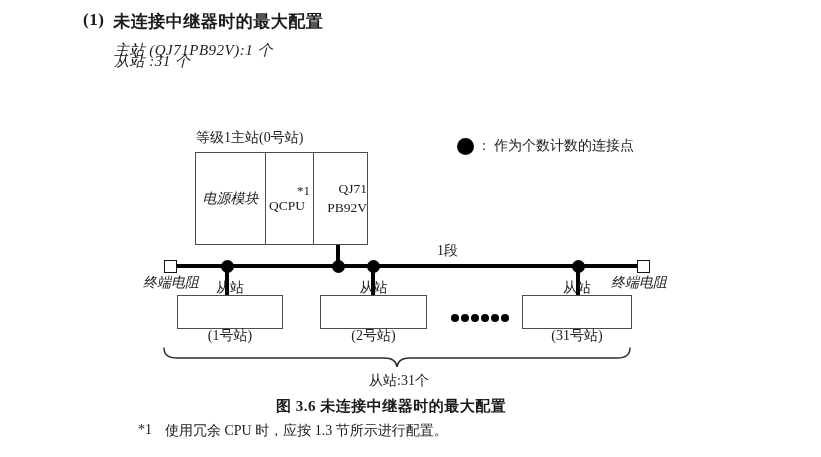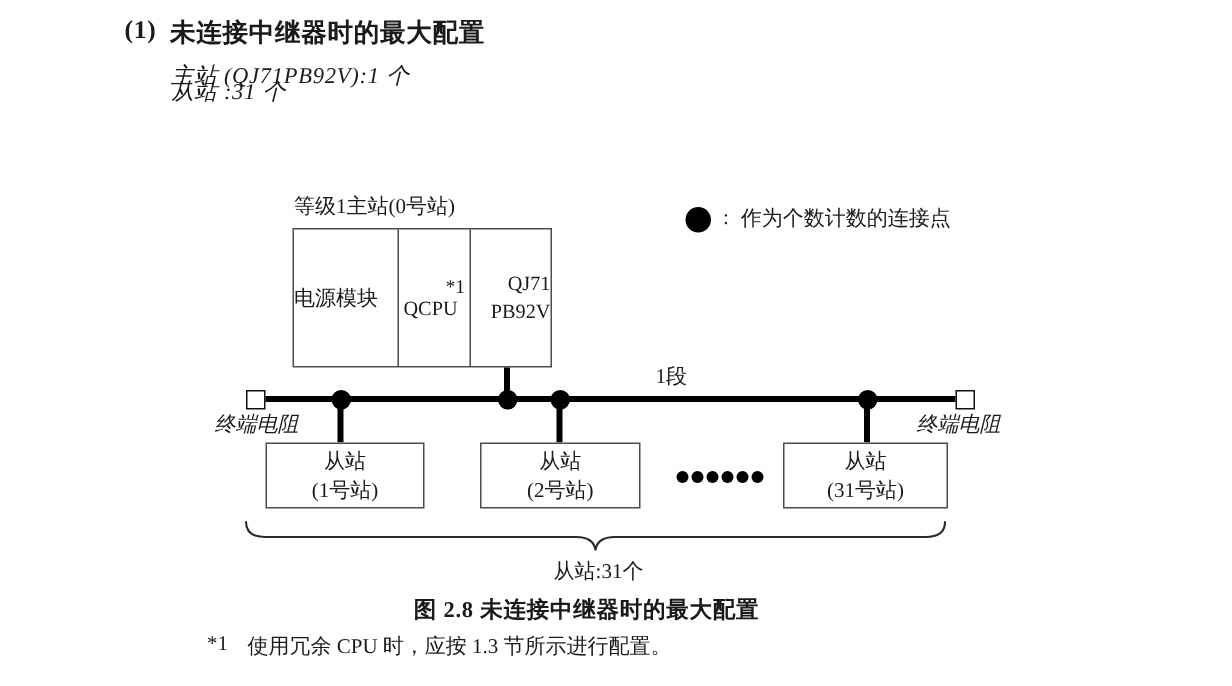--- a/index.html
+++ b/index.html
@@ -24,21 +24,21 @@
   
   .master-label { left: 196px; top: 129px; font-size: 14px; }
   .master-box {
     left: 195px; top: 152px; width: 173px; height: 93px;
     border: 1px solid #4d4d4d; display: flex; box-sizing: border-box;
     background: #ffffff;
   }
   .cell { box-sizing: border-box; display: flex; flex-direction: column;
           justify-content: center; font-size: 14px; }
   .cell-power { width: 70px; border-right: 1px solid #4d4d4d;
-                align-items: flex-start; }
+                align-items: center; font-style: italic; }
   .cell-cpu { width: 48px; border-right: 1px solid #4d4d4d;
               padding-left: 3px; font-size: 13.5px; }
   .cpu-note { align-self: flex-end; margin-right: 3px; margin-bottom: -1px;
               font-size: 13px; }
   .cell-net { width: 53px; padding-left: 4px; font-size: 13.5px;
               line-height: 1.35; text-align: right; }
 
   
   .legend { left: 457px; top: 137px; display: flex; align-items: center;
             gap: 8px; font-size: 14px; }
@@ -55,24 +55,24 @@
   .term-label { top: 274px; font-size: 14px; font-style: italic; }
   .term-label.left { left: 143px; }
   .term-label.right { left: 611px; }
   .segment-label { left: 437px; top: 242px; font-size: 14px; }
 
   .conn-dot { width: 13px; height: 13px; border-radius: 50%;
               background: #000000; top: 260px; z-index: 3; }
   .drop { width: 4px; background: #000000; }
 
   
-  .slave-box { top: 295px; height: 44px; border: 1px solid #4d4d4d;
+  .slave-box { top: 295px; height: 34px; border: 1px solid #4d4d4d;
                box-sizing: border-box; display: flex; flex-direction: column;
-               justify-content: flex-end; align-items: center;
-               font-size: 14px; line-height: 1.4; background: #ffffff; }
+               justify-content: center; align-items: center;
+               font-size: 14px; line-height: 1.4; background: #ffffff; gap: 28px; }
   .slave-1 { left: 177px; width: 106px; }
   .slave-2 { left: 320px; width: 107px; }
   .slave-31 { left: 522px; width: 110px; }
 
   .ellipsis { left: 451px; top: 314px; display: flex; gap: 2px; }
   .ellipsis span { width: 8px; height: 8px; border-radius: 50%;
                    background: #000000; }
 
   .brace-svg { left: 163px; top: 347px; }
   .slave-total { left: 339px; top: 372px; width: 120px; text-align: center;
@@ -154,20 +154,20 @@
     <span></span>
     <span></span>
     <span></span>
   </div>
 
   <svg class="abs brace-svg" width="468" height="23" viewBox="0 0 468 23">
     <path d="M 1 1 Q 1 11 14 11 L 221 11 Q 233 11 234 20 Q 235 11 247 11 L 454 11 Q 467 11 467 1" fill="none" stroke="#2b2b2b" stroke-width="1.4" stroke-linecap="round"></path>
   </svg>
   <div class="abs slave-total">从站:31个</div>
 
-  <div class="abs caption">图 2.8 未连接中继器时的最大配置</div>
+  <div class="abs caption">图 3.6 未连接中继器时的最大配置</div>
 
   <div class="abs footnote">
     <span>*1</span>
     <span>使用冗余 CPU 时，应按 1.3 节所示进行配置。</span>
   </div>
 
 </div>
 
 </body></html>

